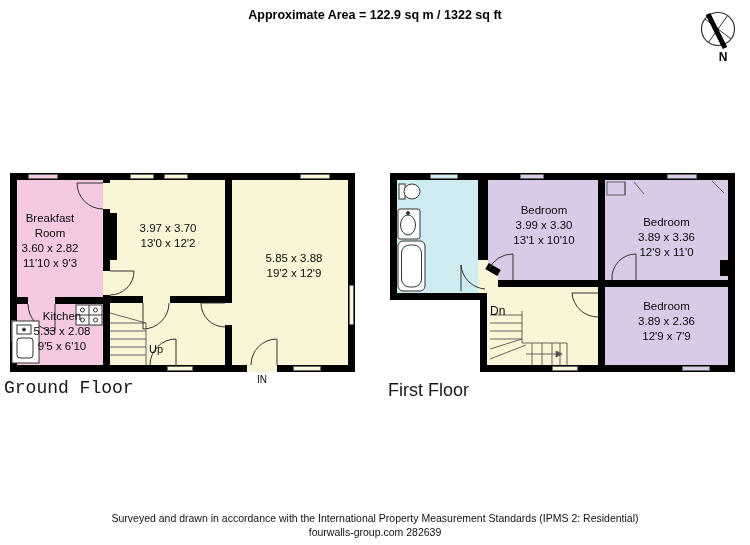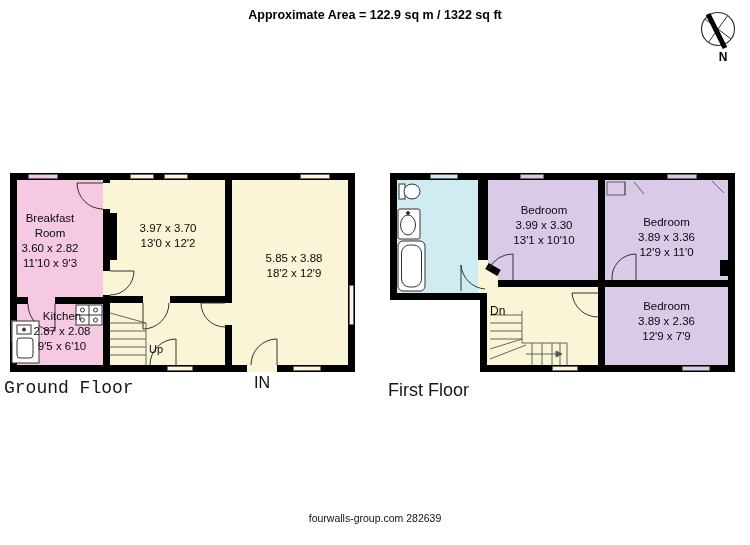--- a/index.html
+++ b/index.html
@@ -114,29 +114,29 @@
     <span>Breakfast Room</span>
     <span>3.60 x 2.82</span>
     <span>11'10 x 9'3</span>
   </div>
   <div class="room-label" style="left:103px;top:48px;width:110px;">
     <span>3.97 x 3.70</span>
     <span>13'0 x 12'2</span>
   </div>
   <div class="room-label" style="left:228px;top:78px;width:112px;">
     <span>5.85 x 3.88</span>
-    <span>18'2 x 12'9</span>
+    <span>19'2 x 12'9</span>
   </div>
   <div class="room-label" style="left:12px;top:136px;width:80px;">
     <span>Kitchen</span>
-    <span>2.87 x 2.08</span>
+    <span>5.33 x 2.08</span>
     <span>9'5 x 6'10</span>
   </div>
   <div class="tiny-label" style="left:139px;top:170px;text-align:right;">Up</div>
-  <div class="tiny-label" style="left:237px;top:201px;width:30px;text-align:center;font-size:16px;">IN</div>
+  <div class="tiny-label" style="left:237px;top:201px;width:30px;text-align:center;font-size:10px;">IN</div>
 </div>
 <div class="floor-title" style="left:4px;top:378px;font-family:Liberation Mono, monospace;">Ground Floor</div>
 
 <div class="plan" style="left:390px;top:173px;">
   <div class="w" style="left:0;top:0;width:345px;height:127px;"></div>
   <div class="w" style="left:90px;top:127px;width:255px;height:72px;"></div>
 
   <div class="room cyan" style="left:7px;top:7px;width:81px;height:113px;"></div>
   <div class="room purple" style="left:98px;top:7px;width:110px;height:100px;"></div>
   <div class="room purple" style="left:215px;top:7px;width:123px;height:100px;"></div>
@@ -219,14 +219,15 @@
   <div class="room-label" style="left:215px;top:126px;width:123px;">
     <span>Bedroom</span>
     <span>3.89 x 2.36</span>
     <span>12'9 x 7'9</span>
   </div>
   <div class="tiny-label" style="left:100px;top:131px;font-size:12px;">Dn</div>
 </div>
 <div class="floor-title" style="left:388px;top:380px;">First Floor</div>
 
 <div id="footer">
+  <div>Surveyed and drawn in accordance with the International Property Measurement Standards (IPMS 2: Residential)</div>
   <div>fourwalls-group.com 282639</div>
 </div>
 
 </body></html>

